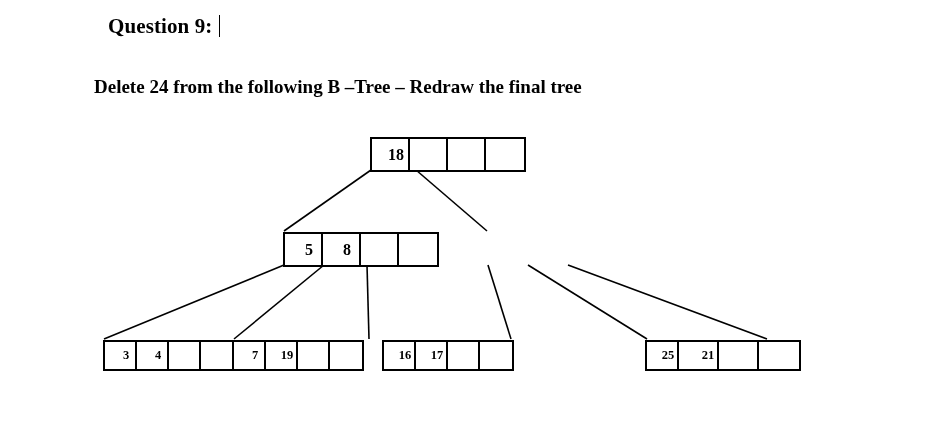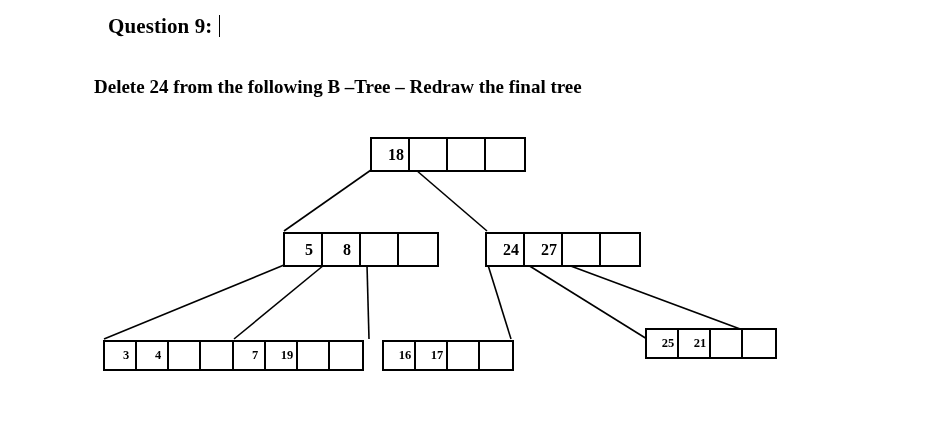--- a/index.html
+++ b/index.html
@@ -118,43 +118,37 @@
       <div class="cell"></div>
       <div class="cell"></div>
       <div class="cell"></div>
     </div>
     <div class="node level-1" style="left: 283px; top: 232px;">
       <div class="cell">5</div>
       <div class="cell">8</div>
       <div class="cell"></div>
       <div class="cell"></div>
     </div>
-    <div class="node level-1" style="left: 485px; top: 232px;">
-      <div class="cell">24</div>
-      <div class="cell">27</div>
-      <div class="cell"></div>
-      <div class="cell"></div>
-    </div>
     <div class="node level-2" style="left: 103px; top: 340px;">
       <div class="cell">3</div>
       <div class="cell">4</div>
       <div class="cell"></div>
       <div class="cell"></div>
     </div>
     <div class="node level-2" style="left: 232px; top: 340px;">
       <div class="cell">7</div>
       <div class="cell">19</div>
       <div class="cell"></div>
       <div class="cell"></div>
     </div>
     <div class="node level-2" style="left: 382px; top: 340px;">
       <div class="cell">16</div>
       <div class="cell">17</div>
       <div class="cell"></div>
       <div class="cell"></div>
     </div>
-    <div class="node level-2" style="left: 645px; top: 328px;">
+    <div class="node level-2" style="left: 645px; top: 340px; gap: 8px;">
       <div class="cell">25</div>
       <div class="cell">21</div>
       <div class="cell"></div>
       <div class="cell"></div>
     </div>
   </div>
 
 </body></html>

